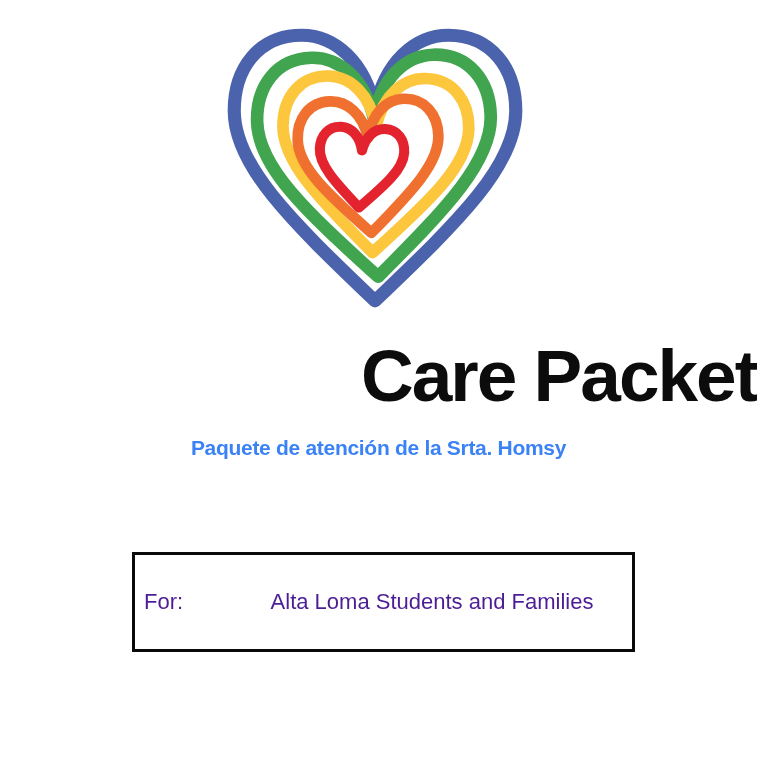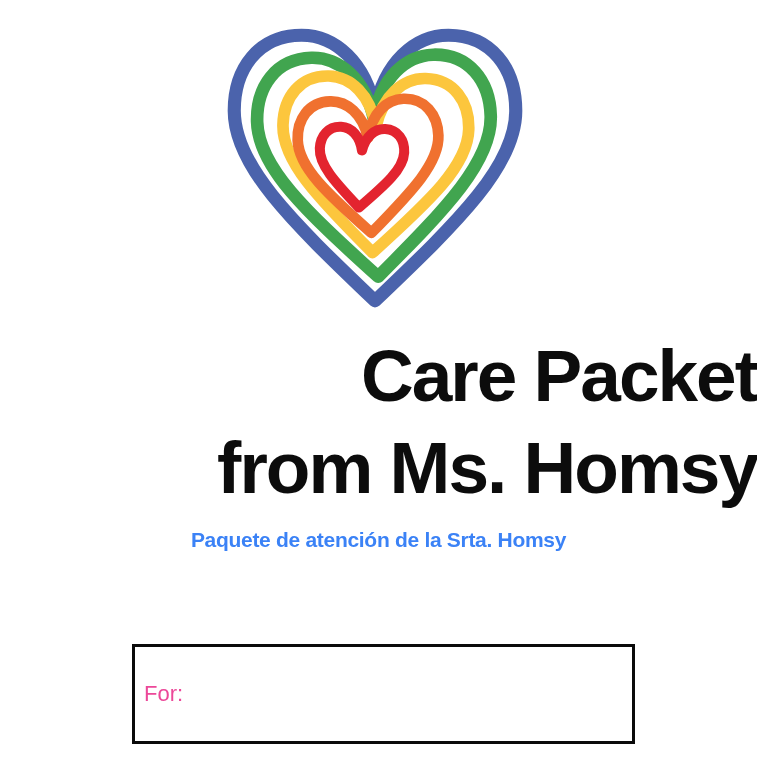--- a/index.html
+++ b/index.html
@@ -39,21 +39,21 @@
     color: #3b82f6;
   }
   .recipient-box {
     margin: 92px 0 0 132px;
     width: 503px;
     height: 100px;
     border: 3px solid #0a0a0a;
     display: flex;
     align-items: center;
     font-size: 22px;
-    color: #ec4899;
+    color: #4c1d95;
   }
   .recipient-label {
     width: 103px;
     padding-left: 9px;
     flex: 0 0 auto;
   }
   .recipient-value {
     flex: 1 1 auto;
     text-align: center;
     padding-right: 6px;
@@ -71,22 +71,22 @@
         <path stroke-width="5.0" transform="translate(50 48) rotate(-1.5) scale(0.83) translate(-50 -48)" d="M50,32 C47,16 37,7 26,7 C12,7 4,18 4,32 C4,50 22,68 50,95 C78,68 96,50 96,32 C96,18 88,7 74,7 C63,7 53,16 50,32 Z" stroke="#41A54F"></path>
         <path stroke-width="5.8" transform="translate(50 48) rotate(1.5) scale(0.66) translate(-50 -48)" d="M50,32 C47,16 37,7 26,7 C12,7 4,18 4,32 C4,50 22,68 50,95 C78,68 96,50 96,32 C96,18 88,7 74,7 C63,7 53,16 50,32 Z" stroke="#FCC63D"></path>
         <path stroke-width="7.0" transform="translate(48 49) rotate(-2) scale(0.50) translate(-50 -48)" d="M50,32 C47,16 37,7 26,7 C12,7 4,18 4,32 C4,50 22,68 50,95 C78,68 96,50 96,32 C96,18 88,7 74,7 C63,7 53,16 50,32 Z" stroke="#F0712F"></path>
         <path stroke-width="11" transform="translate(45.5 50) rotate(3) scale(0.30) translate(-50 -48)" d="M50,32 C47,16 37,7 26,7 C12,7 4,18 4,32 C4,50 22,68 50,95 C78,68 96,50 96,32 C96,18 88,7 74,7 C63,7 53,16 50,32 Z" stroke="#E3242F"></path>
       </g>
     </svg>
   </div>
 
   <h1 class="title">
     <span>Care Packet</span><br>
-    <span>from Ms. Homsy</span>
   </h1>
 
   <div class="subtitle">Paquete de atención de la Srta. Homsy</div>
 
   <div class="recipient-box">
     <span class="recipient-label">For:</span>
+    <span class="recipient-value">Alta Loma Students and Families</span>
   </div>
 
 </div>
 
 </body></html>

